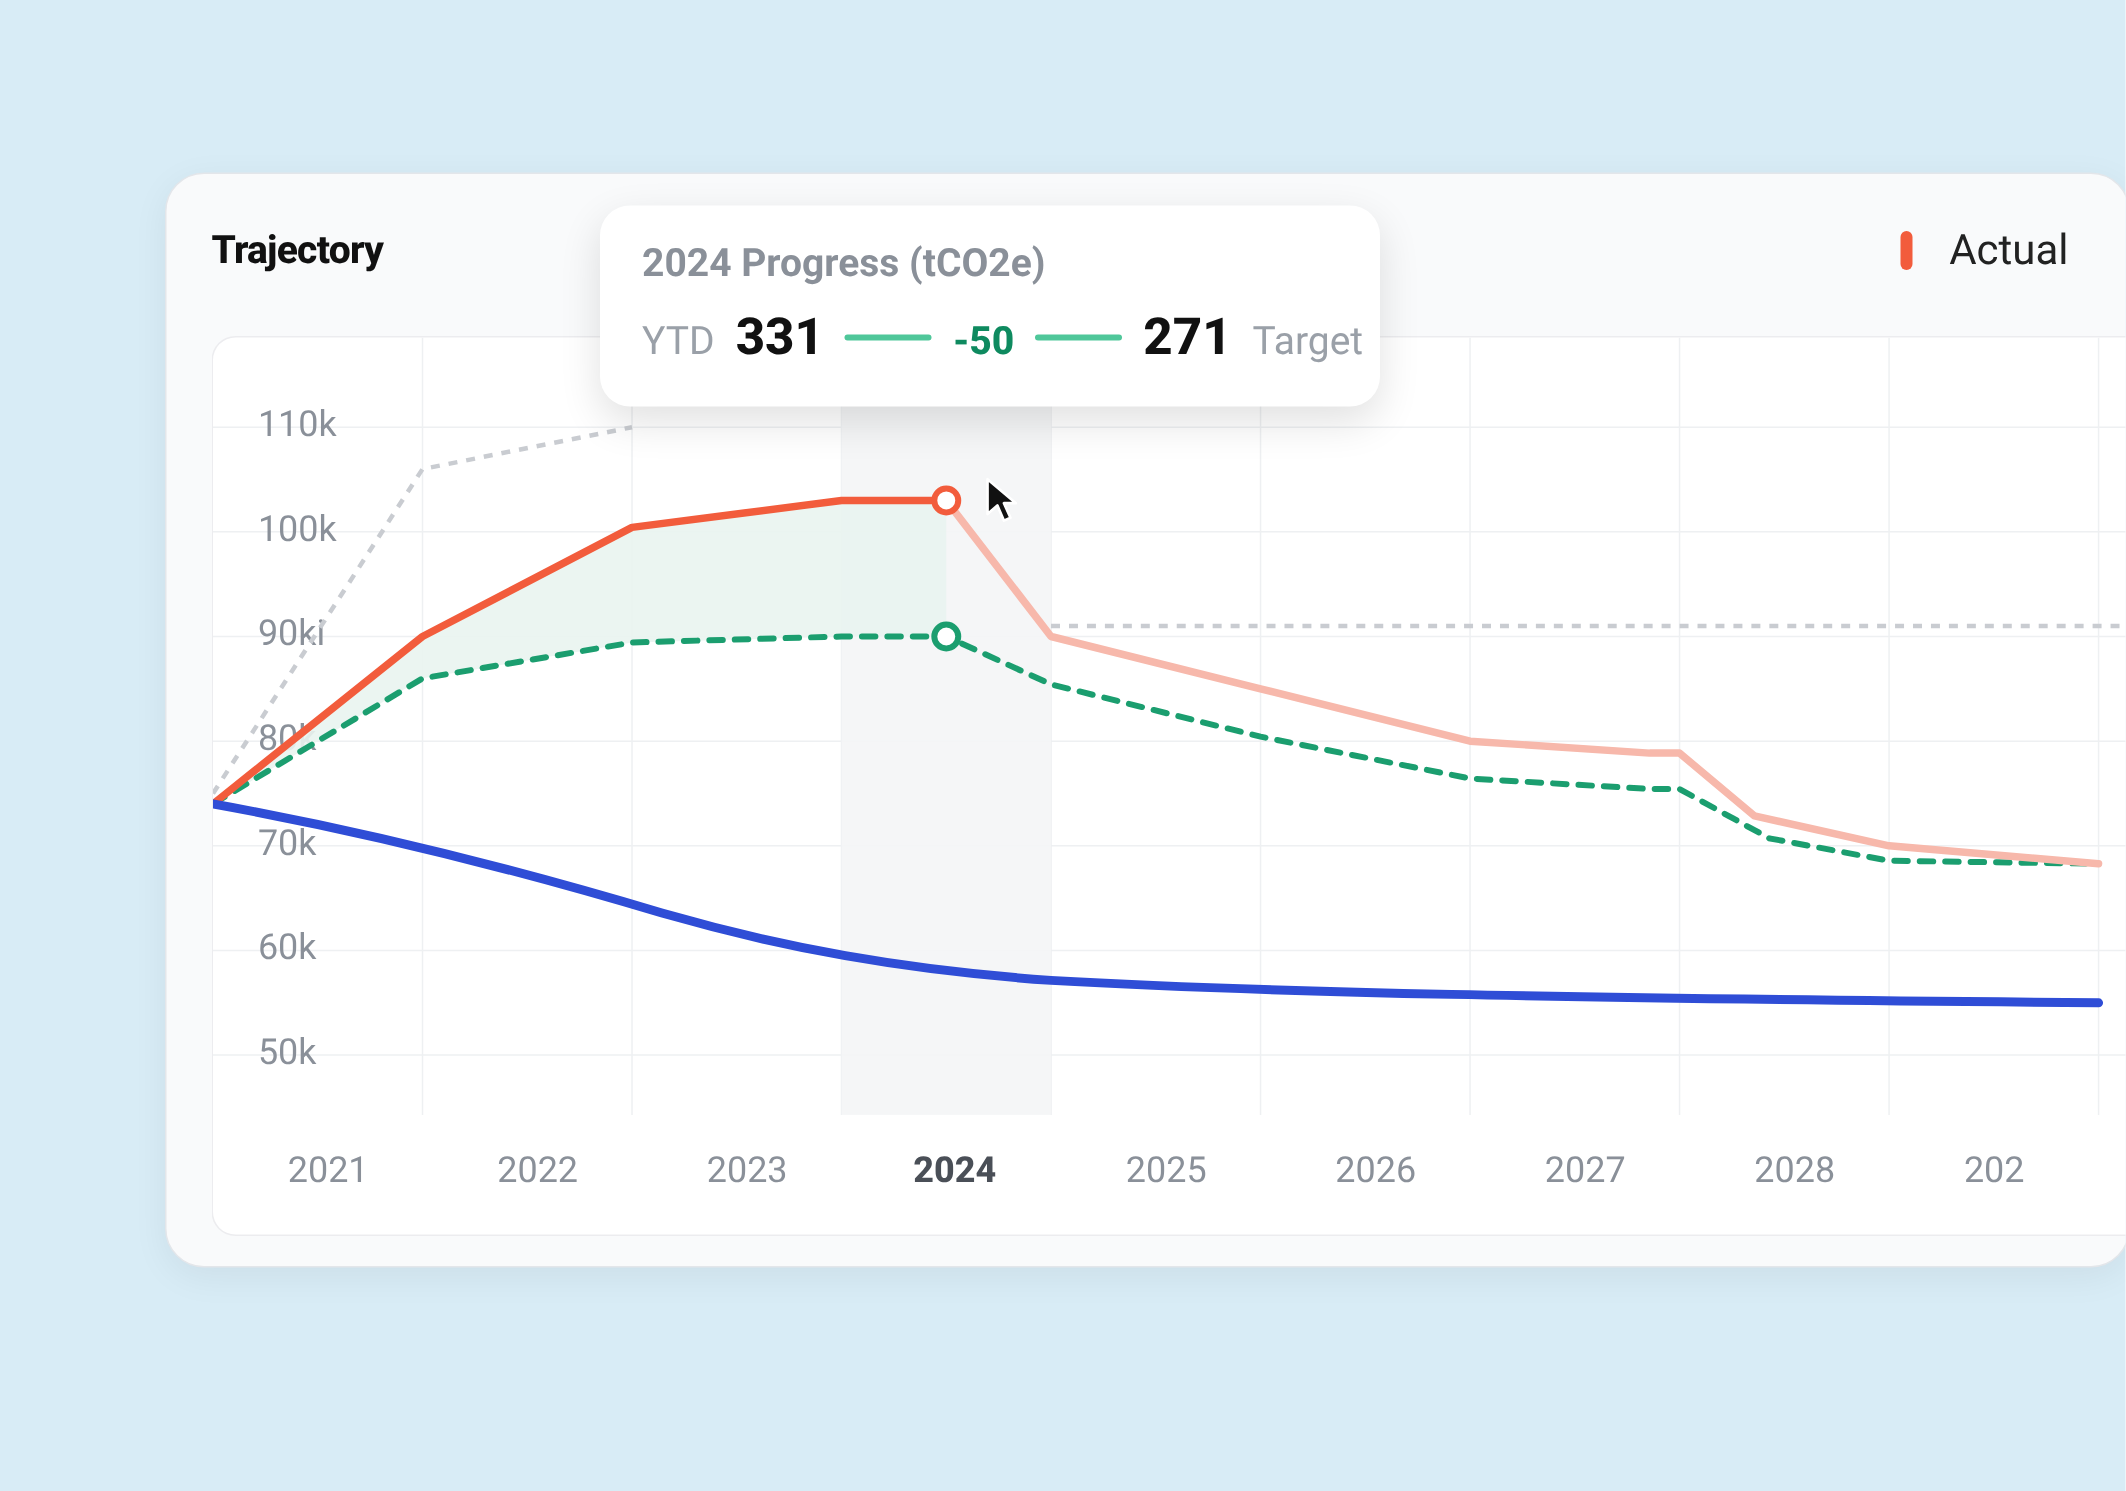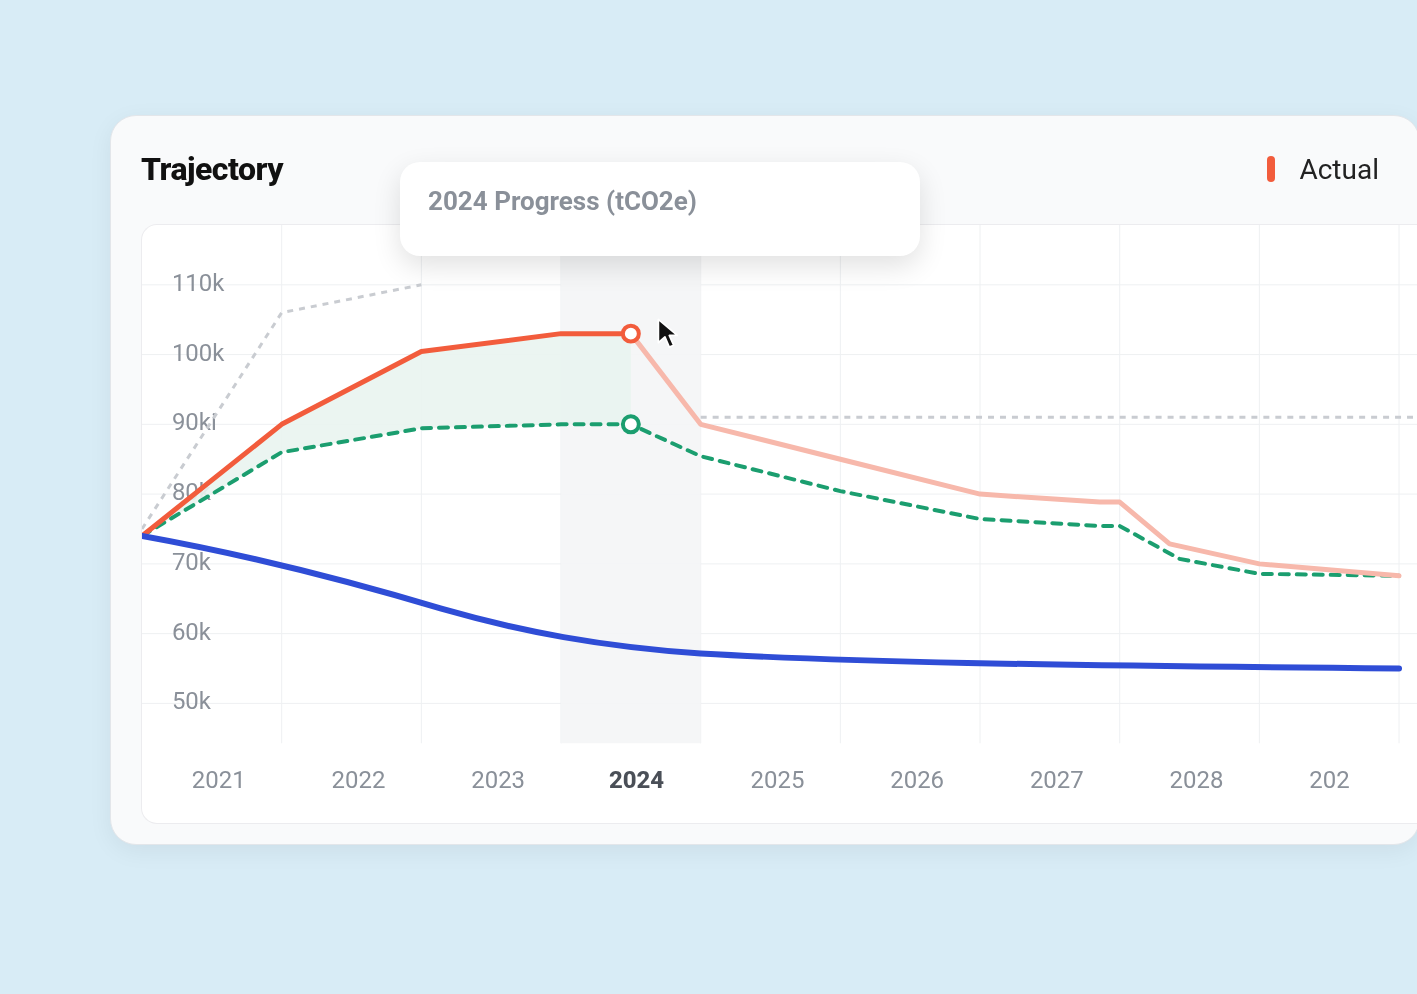--- a/index.html
+++ b/index.html
@@ -23,21 +23,21 @@
     box-shadow: 0 6px 24px rgba(0,0,0,0.06);
     overflow: hidden;
   }
   .card-header {
     display: flex;
     align-items: center;
     justify-content: space-between;
     padding: 34px 40px 12px 30px;
   }
   .title {
-    font-size: 32px;
+    font-size: 26px;
     font-weight: 800;
     color: #111;
     letter-spacing: -0.5px;
   }
   .legend {
     display: flex;
     align-items: center;
     gap: 24px;
   }
   .legend-swatch {
@@ -58,21 +58,21 @@
     bottom: 20px;
     background: #fff;
     border: 1px solid #ececef;
     border-right: none;
     border-radius: 16px 0 0 16px;
   }
   
   .tooltip {
     position: absolute;
     left: 400px;
-    top: 162px;
+    top: 137px;
     width: 520px;
     background: #fff;
     border-radius: 20px;
     box-shadow: 0 10px 28px rgba(0,0,0,0.12);
     padding: 24px 28px 26px 28px;
     z-index: 10;
   }
   .tooltip-title {
     font-size: 26px;
     font-weight: 700;
@@ -176,17 +176,26 @@
       <text x="750" y="565">2026</text>
       <text x="890" y="565">2027</text>
       <text x="1030" y="565">2028</text>
       <text x="1170" y="565">202</text>
     </svg>
   </div>
 </div>
 
 <div class="tooltip">
   <div class="tooltip-title">2024 Progress (tCO2e)</div>
+  <div class="tooltip-row">
+    <span class="tt-dim">YTD</span>
+    <span class="tt-big">331</span>
+    <span class="tt-line"></span>
+    <span class="tt-delta">-50</span>
+    <span class="tt-line"></span>
+    <span class="tt-big">271</span>
+    <span class="tt-dim">Target</span>
+  </div>
 </div>
 
 <svg class="cursor" width="30" height="32" viewBox="0 0 20 22">
   <path d="M2 1 L2 17 L6.5 13 L9.5 20 L12.5 18.7 L9.5 12 L15 12 Z" fill="#111" stroke="#fff" stroke-width="1.2" stroke-linejoin="round"></path>
 </svg>
 
 </body></html>

